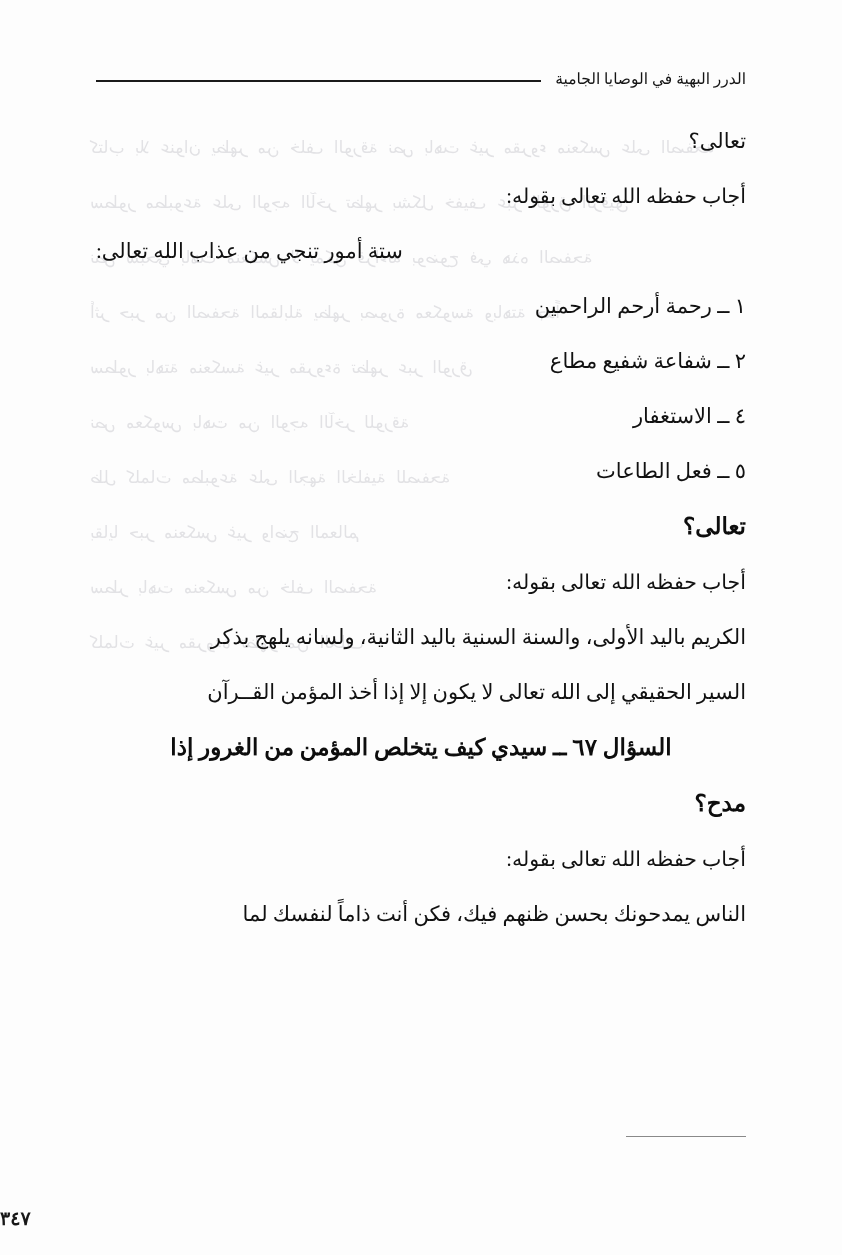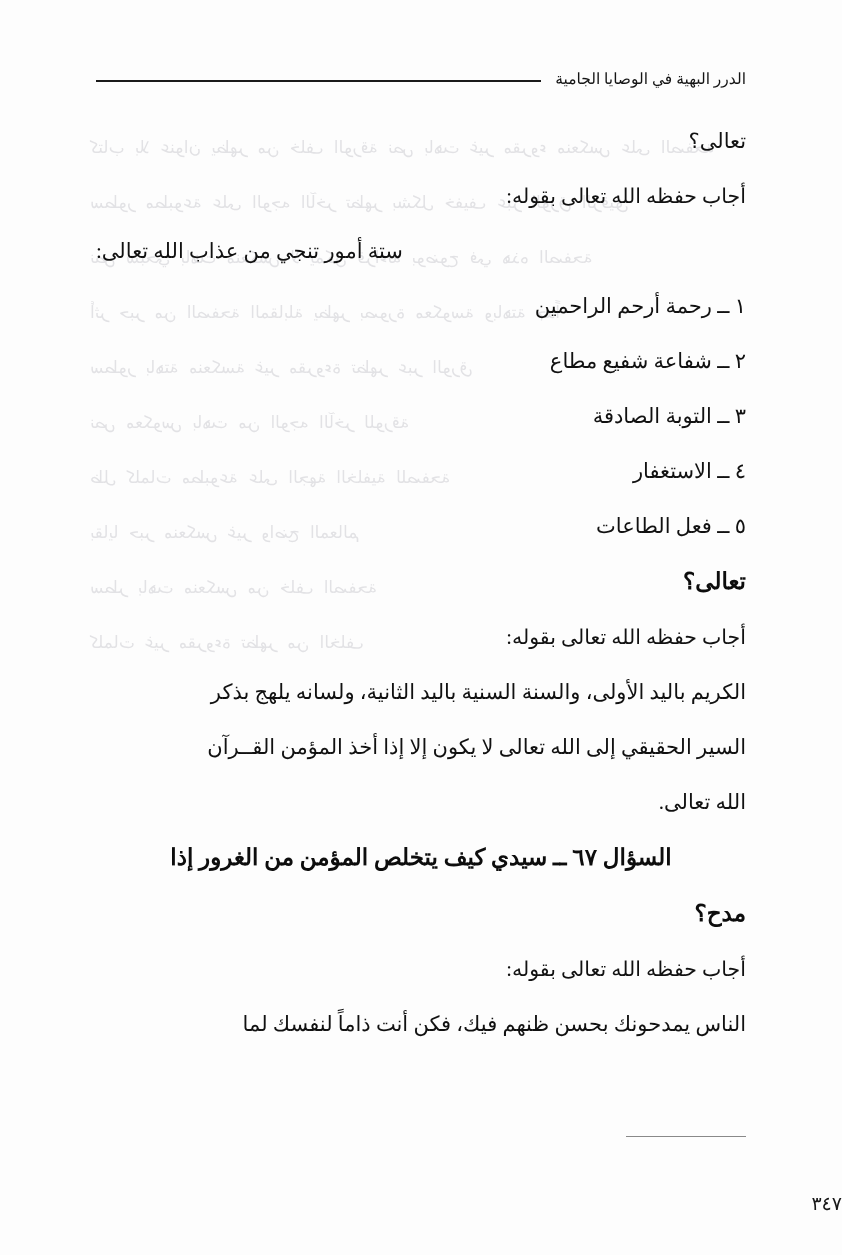--- a/index.html
+++ b/index.html
@@ -123,27 +123,28 @@
     right: 96px;
     bottom: 118px;
     width: 120px;
     height: 1px;
     background: #2a2a2a;
     opacity: 0.55;
   }
 
   .folio {
     position: absolute;
-    bottom: 40px;
+    bottom: 25px;
     left: 0;
     right: 0;
-    text-align: right;
+    text-align: left;
     font-size: 19px;
     color: #171717;
     letter-spacing: 1px;
+    font-weight: bold;
   }
 </style>
 </head>
 <body>
 
 <div class="paper"></div>
 <div class="bleed">كتاب بلا عنوان يظهر من خلف الورقة نص باهت غير مقروء منعكس على الصفحة
 سطور مطبوعة على الوجه الآخر تظهر بشكل خفيف عبر الورق الرقيق
 نص شبحي باهت منعكس لا يمكن قراءته بوضوح في هذه الصفحة
 أثر حبر من الصفحة المقابلة يظهر بصورة معكوسة وباهتة جداً
@@ -164,31 +165,29 @@
   <div class="content">
 
     <div class="line start">تعالى؟</div>
 
     <div class="answer">أجاب حفظه الله تعالى بقوله:</div>
 
     <div class="intro">ستة أمور تنجي من عذاب الله تعالى:</div>
 
     <div class="numbered">١ ــ رحمة أرحم الراحمين</div>
     <div class="numbered">٢ ــ شفاعة شفيع مطاع</div>
-    <div class="numbered">٣ ــ التوبة الصادقة</div>
     <div class="numbered">٤ ــ الاستغفار</div>
     <div class="numbered">٥ ــ فعل الطاعات</div>
 
     <div class="q-heading cont">تعالى؟</div>
 
     <div class="answer">أجاب حفظه الله تعالى بقوله:</div>
 
     <div class="para">الكريم باليد الأولى، والسنة السنية باليد الثانية، ولسانه يلهج بذكر</div>
     <div class="para">السير الحقيقي إلى الله تعالى لا يكون إلا إذا أخذ المؤمن القــرآن</div>
-    <div class="para last">الله تعالى.</div>
 
     <div class="q-heading">السؤال ٦٧ ــ سيدي كيف يتخلص المؤمن من الغرور إذا</div>
     <div class="q-heading cont">مدح؟</div>
 
     <div class="answer">أجاب حفظه الله تعالى بقوله:</div>
 
     <div class="para last">الناس يمدحونك بحسن ظنهم فيك، فكن أنت ذاماً لنفسك لما</div>
 
   </div>
 

